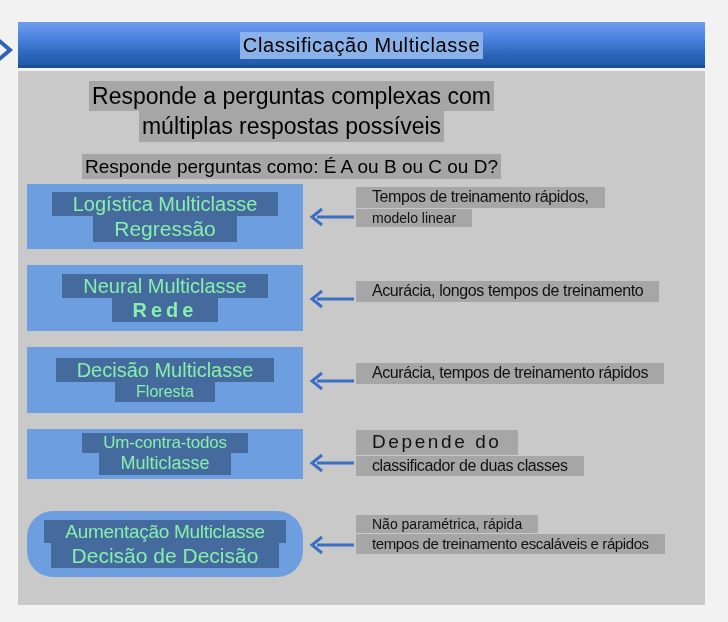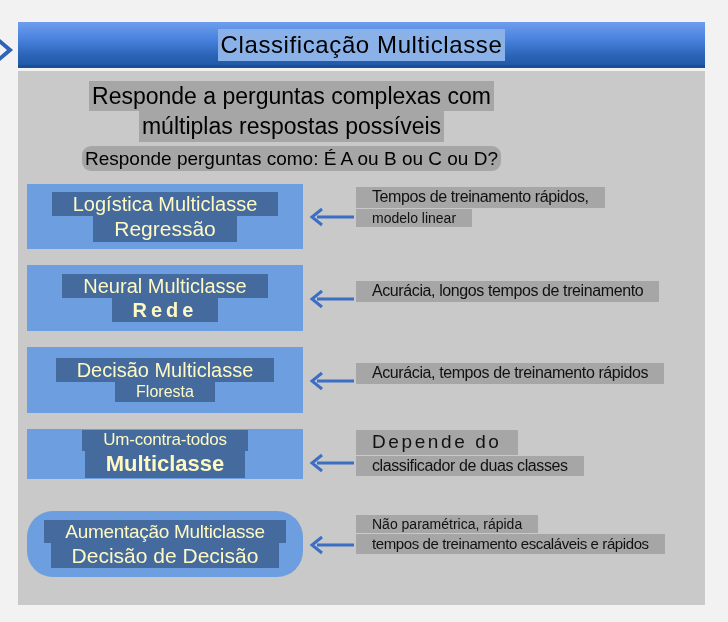--- a/index.html
+++ b/index.html
@@ -48,21 +48,21 @@
     height: 46px;
     display: flex;
     align-items: center;
     justify-content: center;
   }
 
   .header-title-text {
     display: inline-block;
     background: #8bb2e8;
     color: #000000;
-    font-size: 24px;
+    font-size: 20px;
     letter-spacing: 0.6px;
     line-height: 1.25;
     padding: 1px 3px;
     white-space: nowrap;
   }
 
   
   .body-panel {
     position: absolute;
     left: 18px;
@@ -86,22 +86,21 @@
     background: #a6a6a6;
     color: #000000;
     font-size: 23px;
     line-height: 1.32;
     padding: 0px 3px;
     white-space: nowrap;
   }
 
   .subtitle-line.small {
     font-size: 19px;
-    margin-top: 4px;
-    border-radius: 9px;
+    margin-top: 12px;
   }
 
   
   .row {
     position: absolute;
     left: 0;
     width: 687px;
   }
 
   .blue-box {
@@ -112,32 +111,32 @@
     display: flex;
     flex-direction: column;
     align-items: center;
     justify-content: center;
     box-sizing: border-box;
   }
 
   .box-line {
     display: inline-block;
     background: #456a9e;
-    color: #fef9c3;
+    color: #86efac;
     white-space: nowrap;
     padding: 0 21px;
     line-height: 1.22;
   }
 
   .box-line.l1 { font-size: 20px; }
   .box-line.l2 { font-size: 21px; }
   .box-line.small { font-size: 16px; }
   .box-line.wide { letter-spacing: 4px; font-weight: bold; font-size: 20px; }
   .box-line.narrow { font-size: 17px; letter-spacing: -0.2px; }
-  .box-line.big { font-size: 22px; font-weight: bold; }
+  .box-line.big { font-size: 18px; }
   .box-line.cond { font-size: 19px; letter-spacing: -0.3px; }
 
   
   .row-arrow {
     position: absolute;
     width: 46px;
     height: 22px;
   }
 
   

